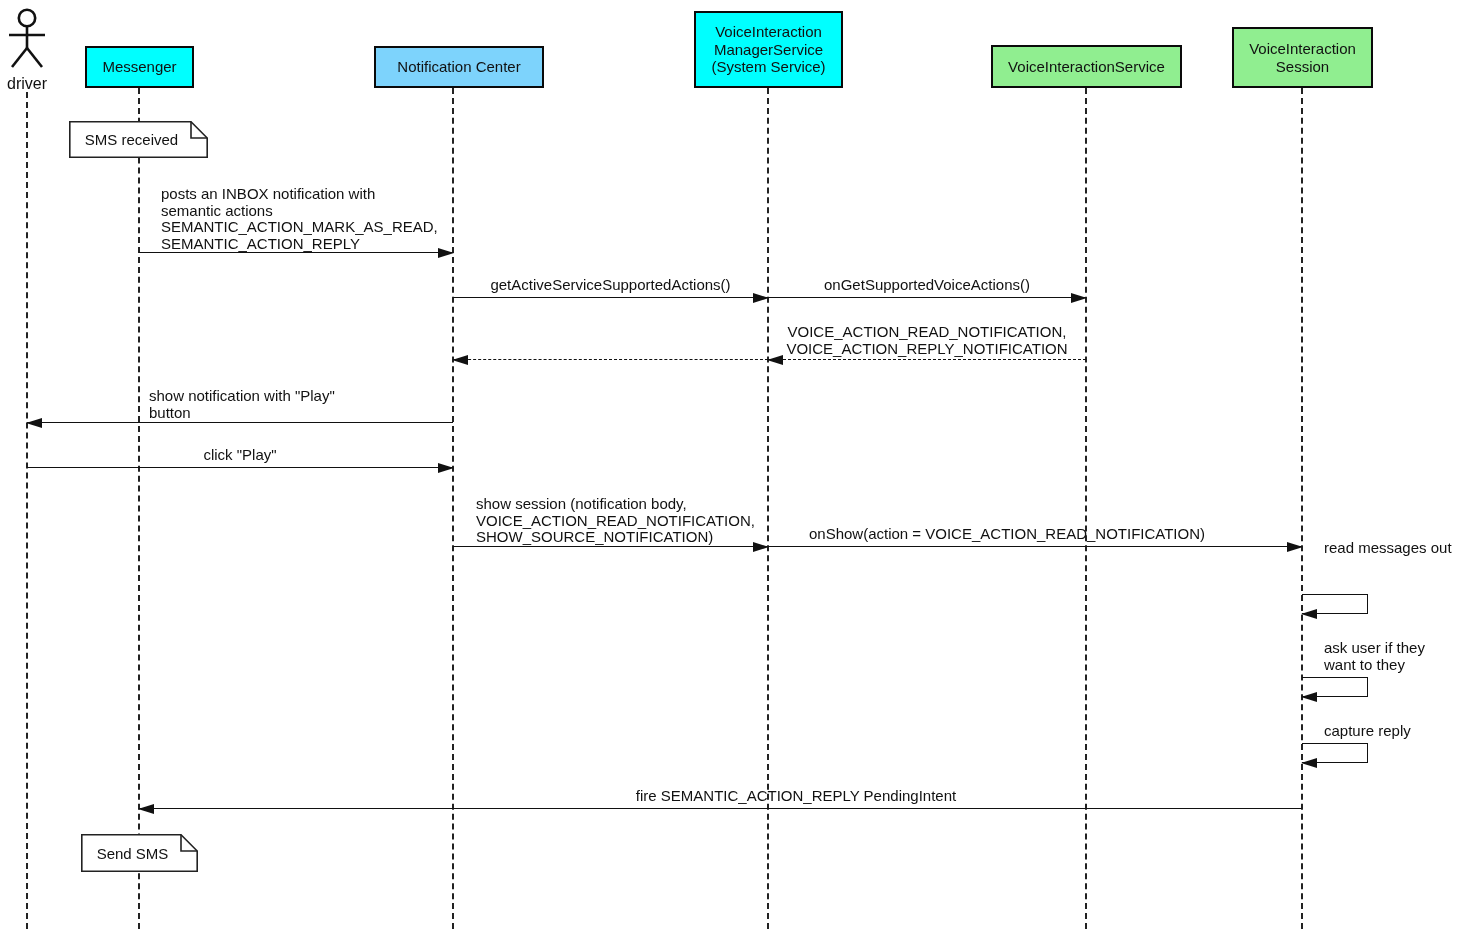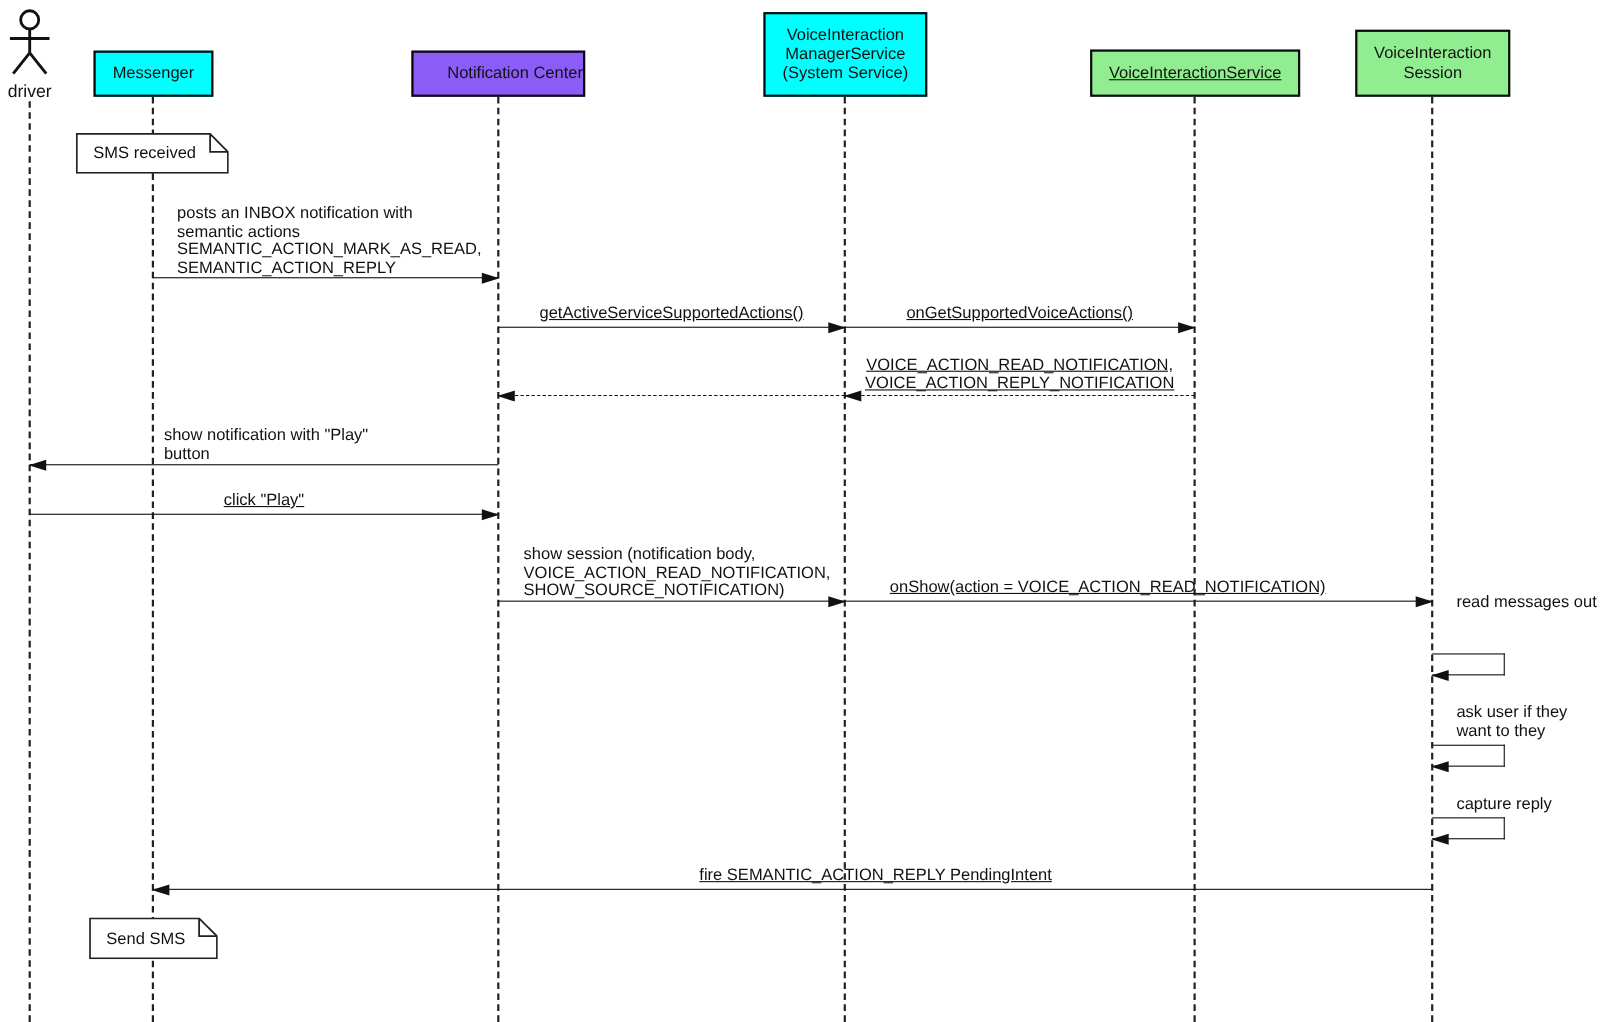--- a/index.html
+++ b/index.html
@@ -32,21 +32,21 @@
   .ah.right{right:-1px;border-left:16px solid #111;}
   .ah.left{left:-1px;border-right:16px solid #111;}
   .selfloop{
     position:absolute;width:66px;height:20px;box-sizing:border-box;
     border:1.6px solid #111;border-left:none;z-index:2;
   }
   .selfloop .ah{top:auto;bottom:-6.4px;}
   .mlabel{
     position:absolute;font-size:15px;line-height:16.5px;white-space:nowrap;z-index:2;
   }
-  .mlabel.center{text-align:center;text-decoration:underline;}
+  .mlabel.center{text-align:center;}
 </style>
 </head>
 <body>
 
 <div class="canvas">
 
   <div class="lifeline" style="left:26px;top:92px;height:837px"></div>
   <div class="lifeline" style="left:138px;top:88px;height:841px"></div>
   <div class="lifeline" style="left:452px;top:88px;height:841px"></div>
   <div class="lifeline" style="left:767px;top:88px;height:841px"></div>
@@ -61,31 +61,31 @@
       <line x1="23" y1="40" x2="8" y2="59" stroke="#111" stroke-width="2.6"></line>
       <line x1="23" y1="40" x2="38" y2="59" stroke="#111" stroke-width="2.6"></line>
     </svg>
     <div class="actor-label">driver</div>
   </div>
 
   <div class="participant" style="left: 85px; top: 46px; width: 109px; height: 42px; background-color: rgb(0, 255, 255);">
     <span>Messenger</span>
   </div>
 
-  <div class="participant" style="left: 374px; top: 46px; width: 158px; height: 42px; background-color: #8b5cf6; align-items: flex-end;">
+  <div class="participant" style="left: 374px; top: 46px; width: 170px; height: 42px; background-color: #7dd3fc;">
     <span>Notification Center</span>
   </div>
 
   <div class="participant" style="left: 694px; top: 11px; width: 149px; height: 77px; background-color: rgb(0, 255, 255);">
     <span>VoiceInteraction</span>
     <span>ManagerService</span>
     <span>(System Service)</span>
   </div>
 
-  <div class="participant" style="left: 991px; top: 45px; width: 191px; height: 43px; background-color: rgb(144, 238, 144); text-decoration: underline;">
+  <div class="participant" style="left: 991px; top: 45px; width: 191px; height: 43px; background-color: rgb(144, 238, 144);">
     <span>VoiceInteractionService</span>
   </div>
 
   <div class="participant" style="left: 1232px; top: 27px; width: 141px; height: 61px; background-color: rgb(144, 238, 144);">
     <span>VoiceInteraction</span>
     <span>Session</span>
   </div>
 
   <div class="note" style="left:69px;top:121px;width:139px;height:37px">
     <svg width="139" height="37" viewBox="0 0 139 37">

